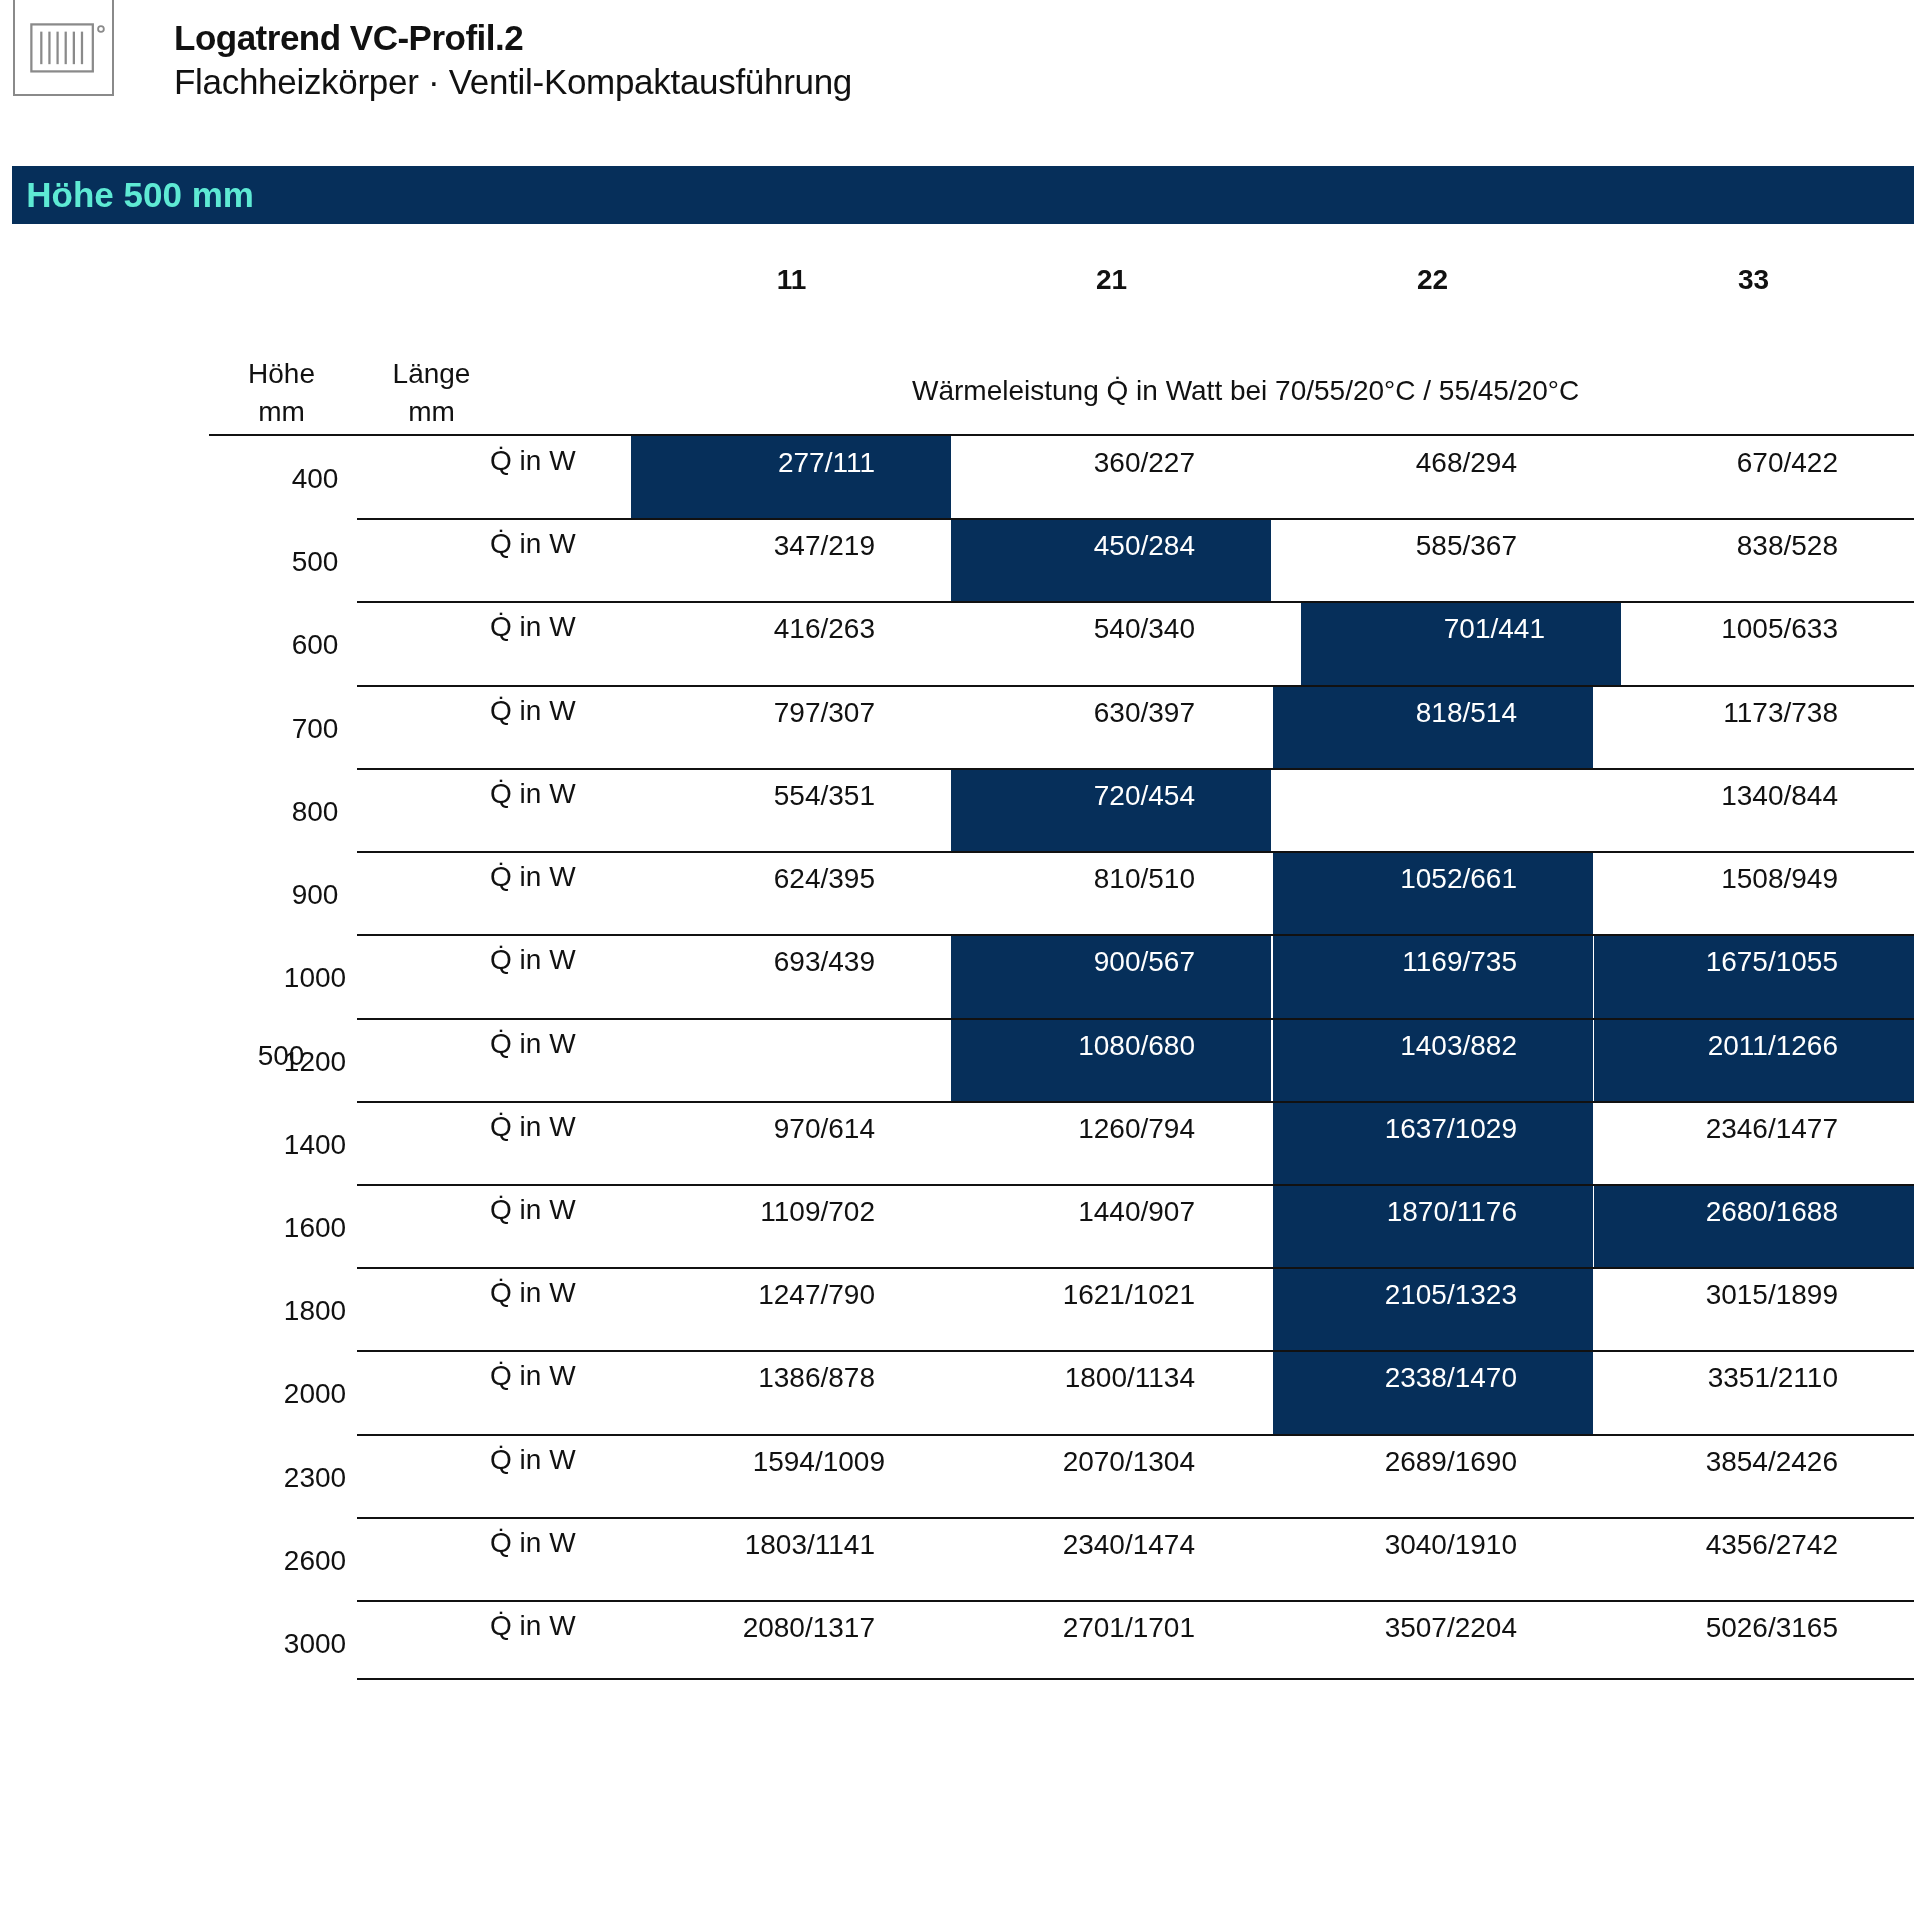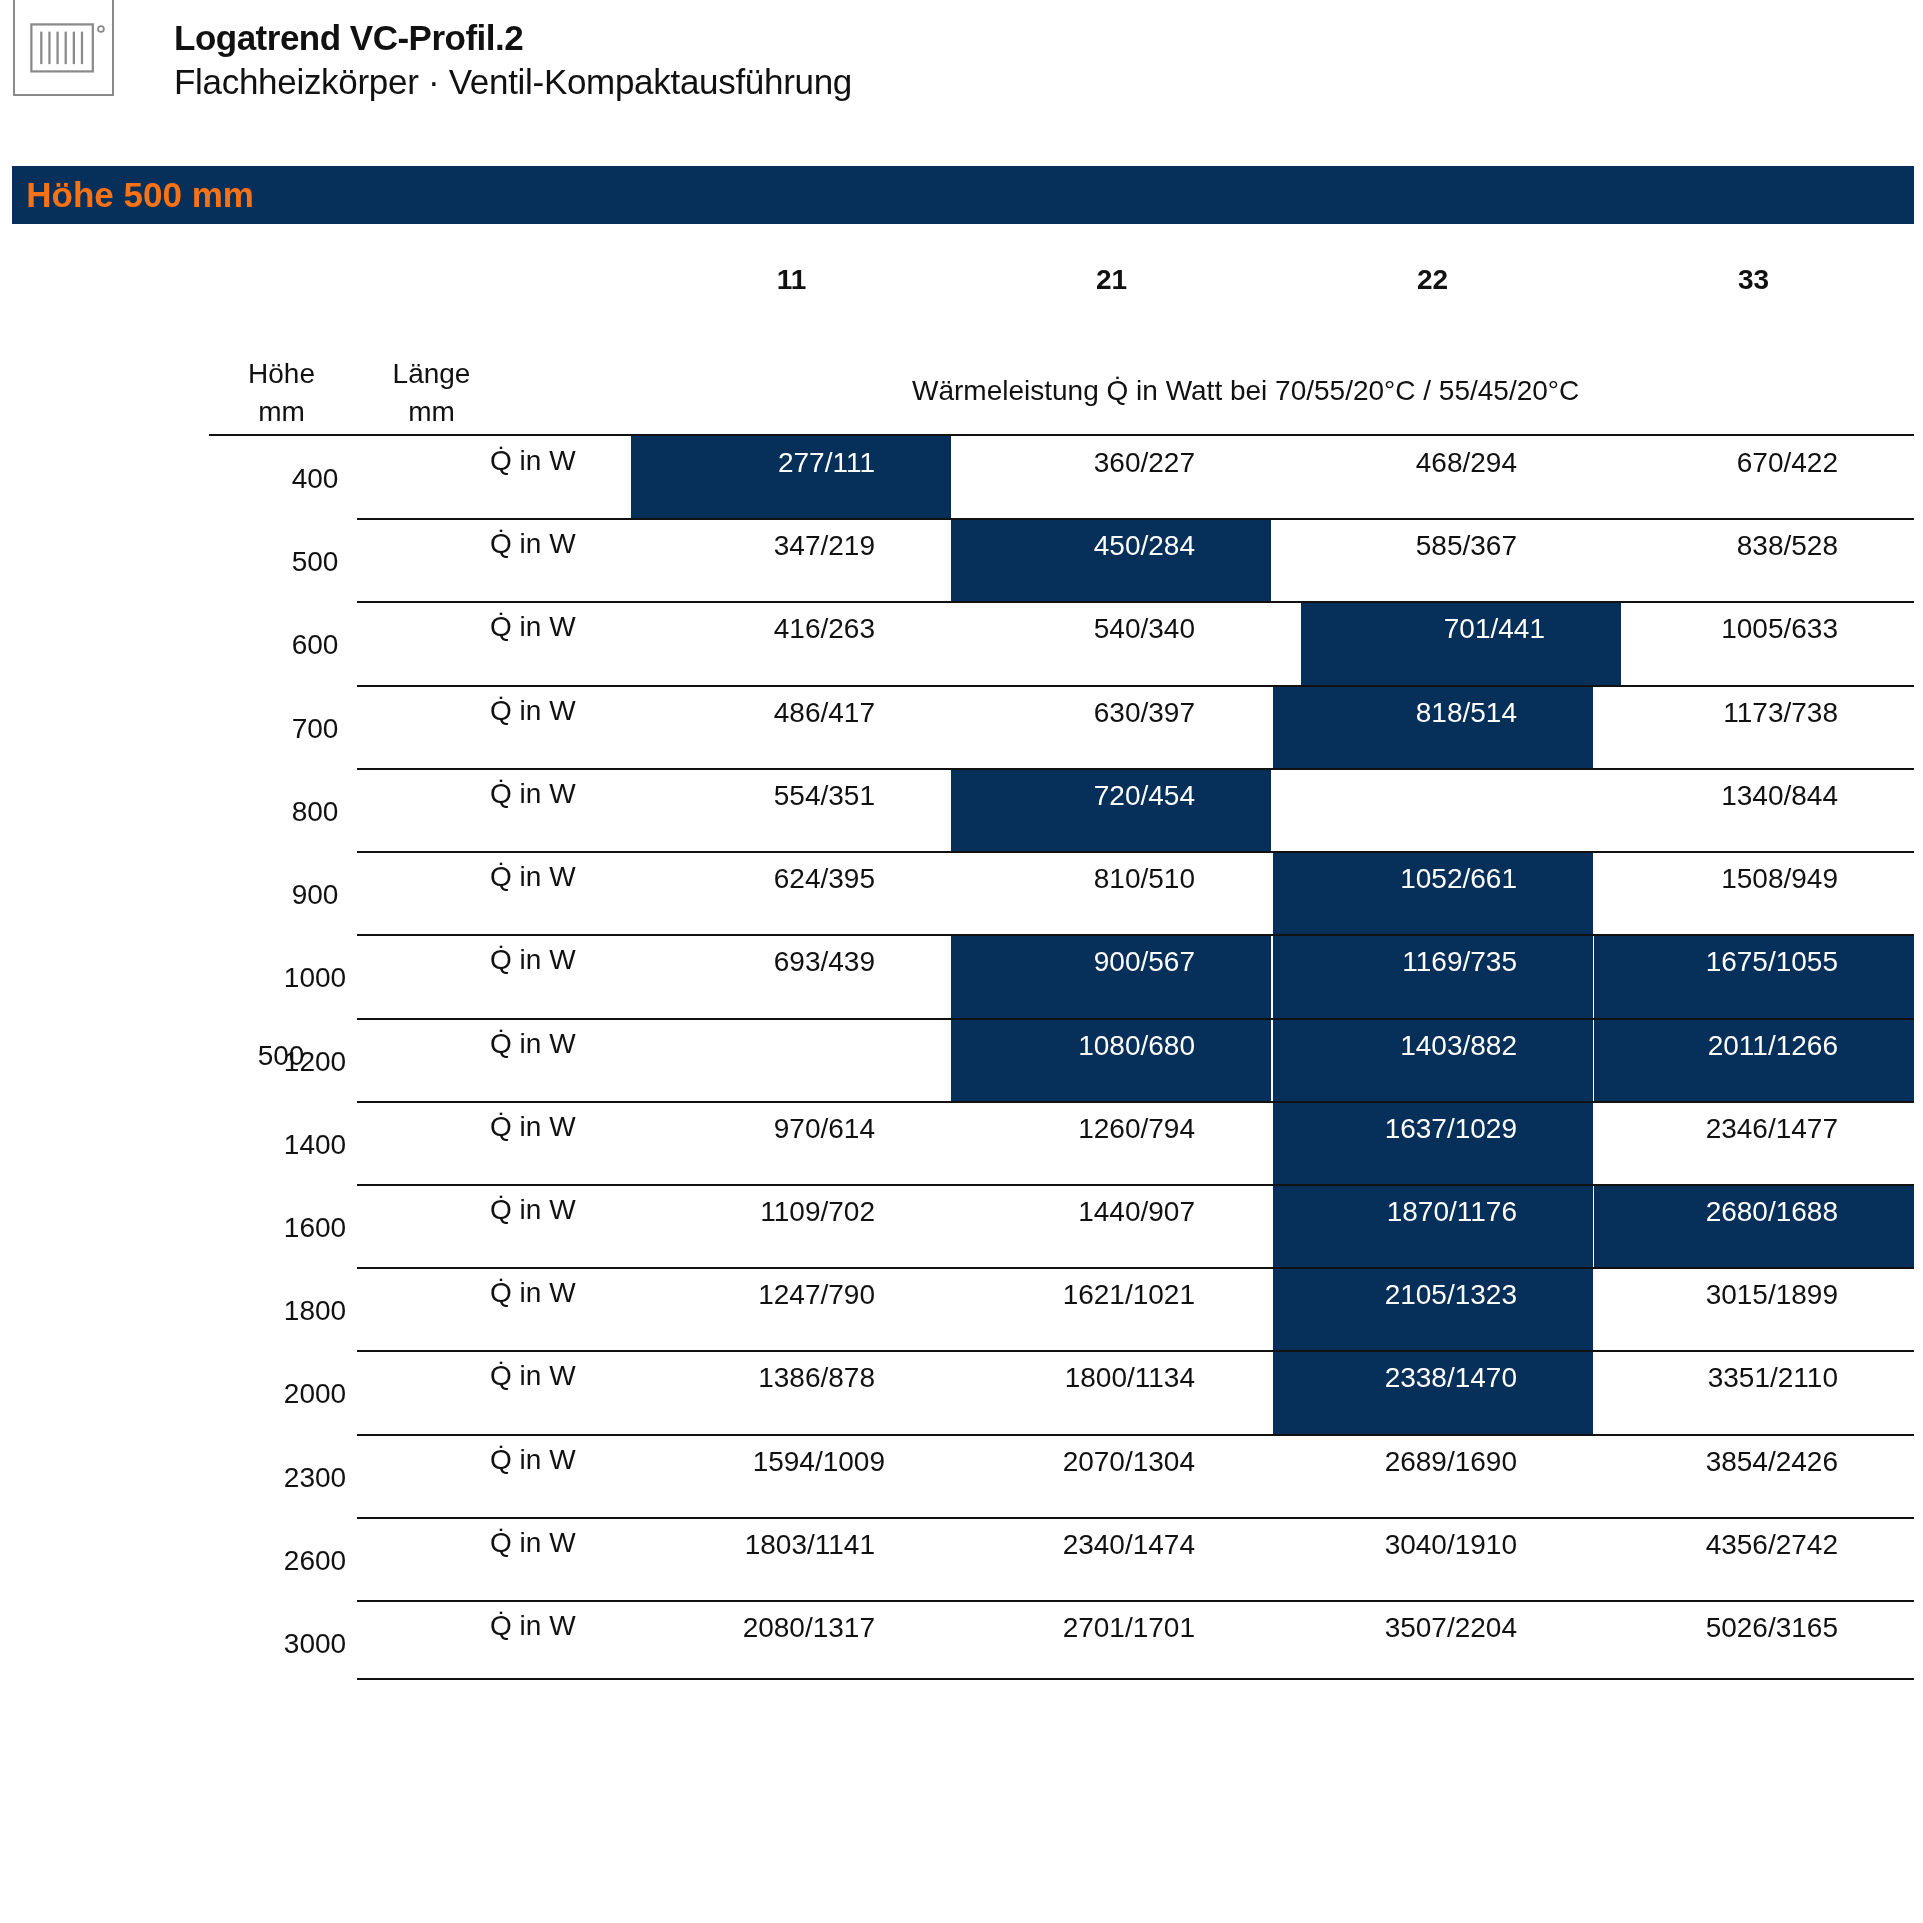--- a/index.html
+++ b/index.html
@@ -3,21 +3,21 @@
 <meta charset="utf-8">
 <style>
   html, body { margin:0; padding:0; background:#ffffff; }
   body { width:1923px; height:1923px; position:relative; overflow:hidden;
          font-family:"Liberation Sans", "DejaVu Sans", sans-serif; color:#111; }
   .abs { position:absolute; }
   .logo-box { left:12.7px; top:-1.8px; width:101px; height:98px; border:2.7px solid #8a8a8a; box-sizing:border-box; }
   .title { left:174px; top:18px; font-size:35px; font-weight:bold; letter-spacing:-0.5px; white-space:nowrap; }
   .subtitle { left:174px; top:62px; font-size:35px; white-space:nowrap; letter-spacing:-0.3px; }
   .banner { left:11.8px; top:166px; width:1902px; height:58px; background:#062f5a; }
-  .banner-text { position:absolute; left:14.5px; top:9px; color:#f97316; font-size:35px; font-weight:bold; }
+  .banner-text { position:absolute; left:14.5px; top:9px; color:#5eead4; font-size:35px; font-weight:bold; }
   .type-head { top:264px; font-size:28px; font-weight:bold; width:181px; text-align:center; }
   .col-label { font-size:28px; text-align:center; width:145px; line-height:38px; }
   .power-label { top:375px; left:912px; font-size:28px; white-space:nowrap; }
   .rule { height:1.8px; background:#111; }
   .row { position:absolute; left:357px; width:1557px; height:83px; }
   .cell { position:absolute; top:0; height:83px; width:320px; }
   .cell.hl { background:#062f5a; }
   .cell .val { position:absolute; right:76px; top:11px; font-size:28px; white-space:nowrap; }
   .cell.hl .val { color:#ffffff; }
   .len { position:absolute; left:-78px; top:27px; width:72px; text-align:center; font-size:28px; }
@@ -111,21 +111,21 @@
       </div>
       <div class="cell" style="left: 1237px;">
         <span class="val">1005/633</span>
       </div>
       <div class="len">600</div>
       <div class="qlabel">Q̇ in W</div>
       <div class="abs rule" style="left: 0px; top: -0.9px; width: 1557px;"></div>
     </div>
     <div class="row" style="top: 686px;">
       <div class="cell" style="left: 274px;">
-        <span class="val">486/417</span>
+        <span class="val">797/307</span>
       </div>
       <div class="cell" style="left: 594px;">
         <span class="val">630/397</span>
       </div>
       <div class="cell hl" style="left: 916px;">
         <span class="val">818/514</span>
       </div>
       <div class="cell" style="left: 1237px;">
         <span class="val">1173/738</span>
       </div>

